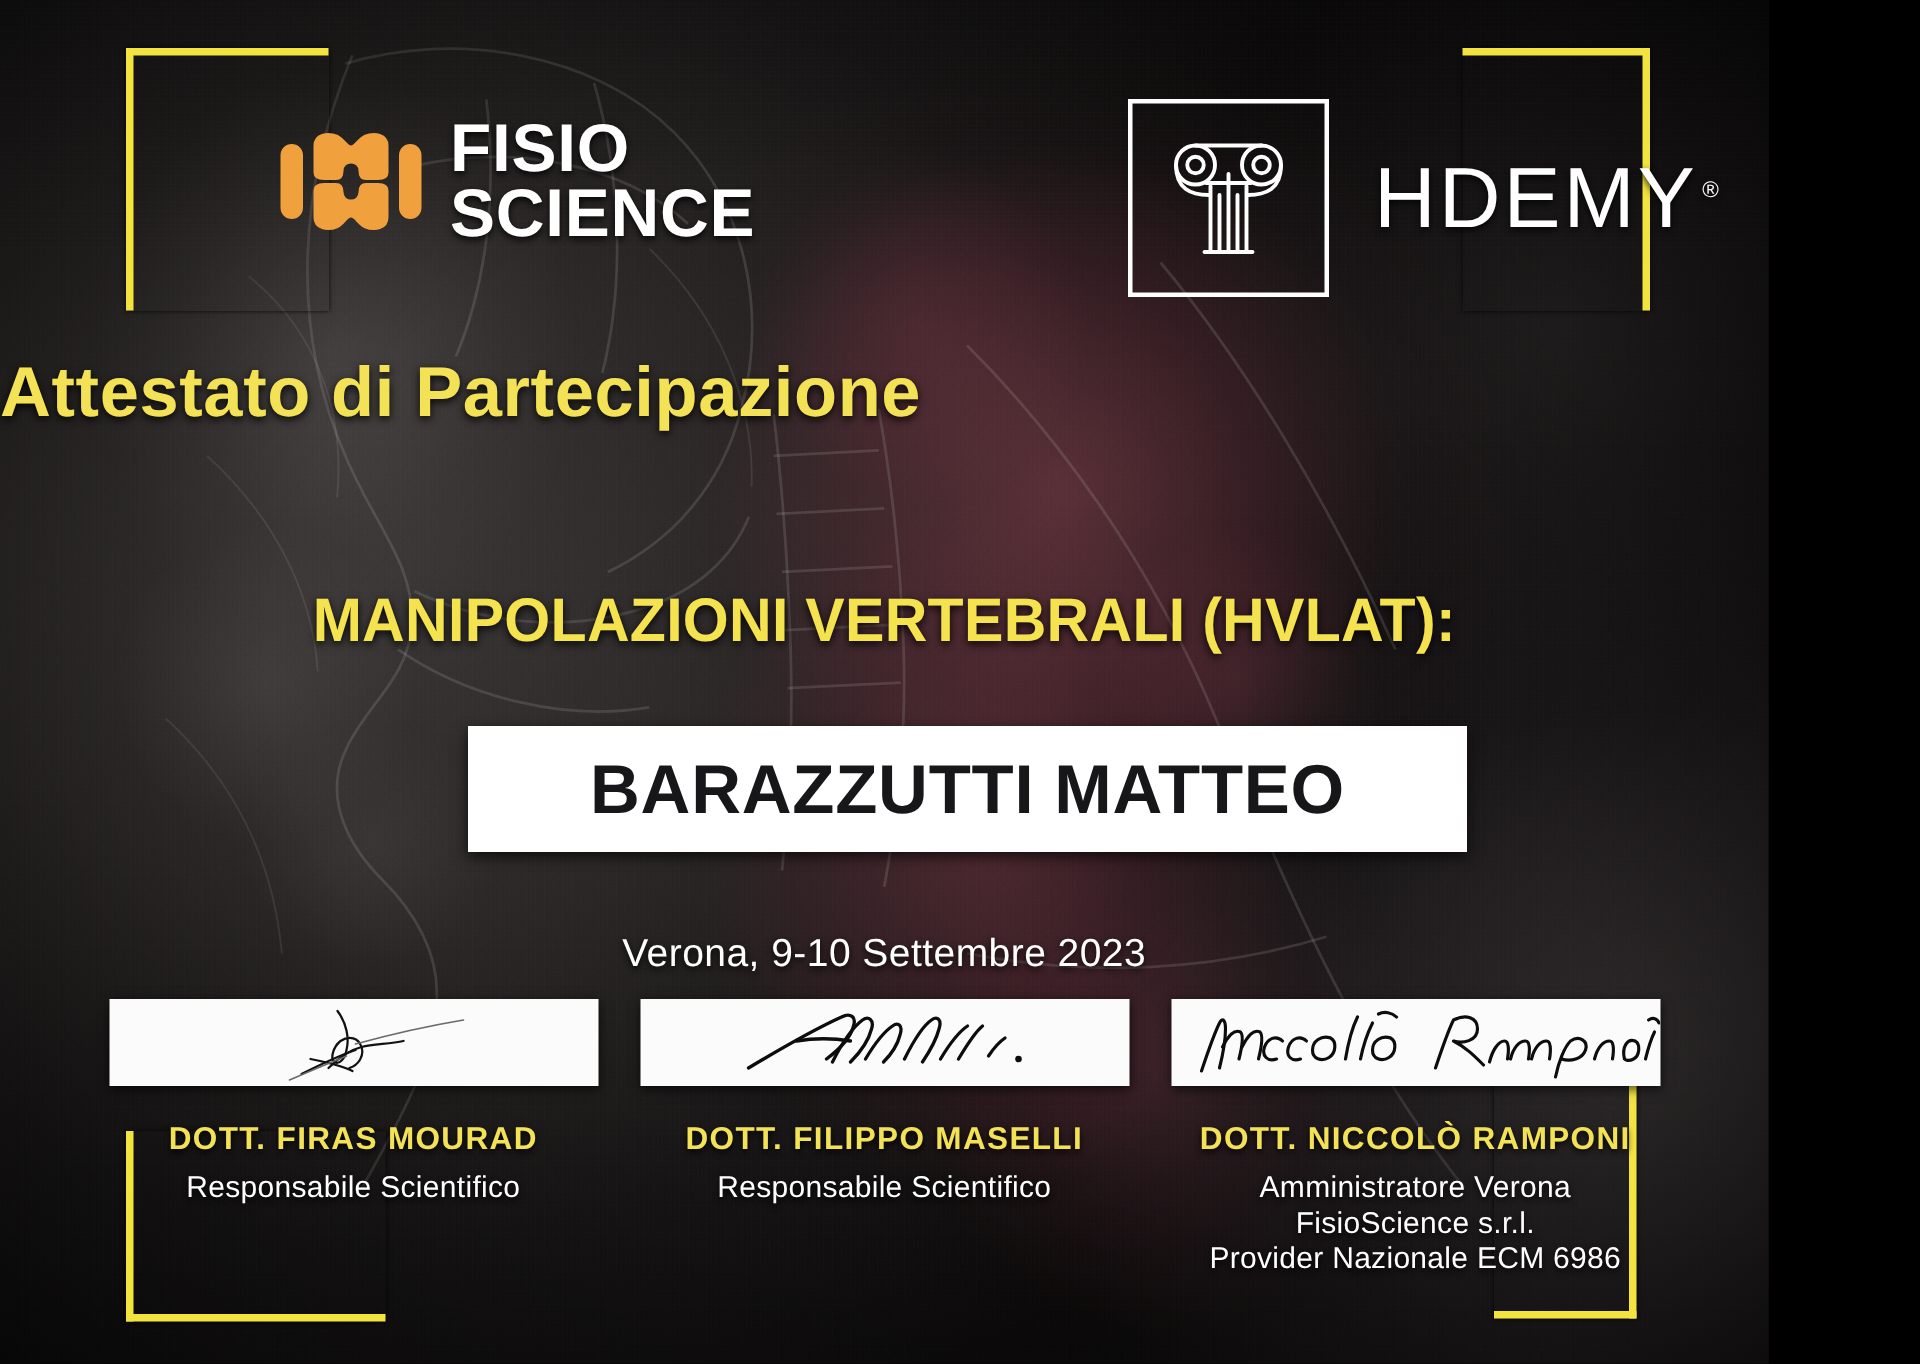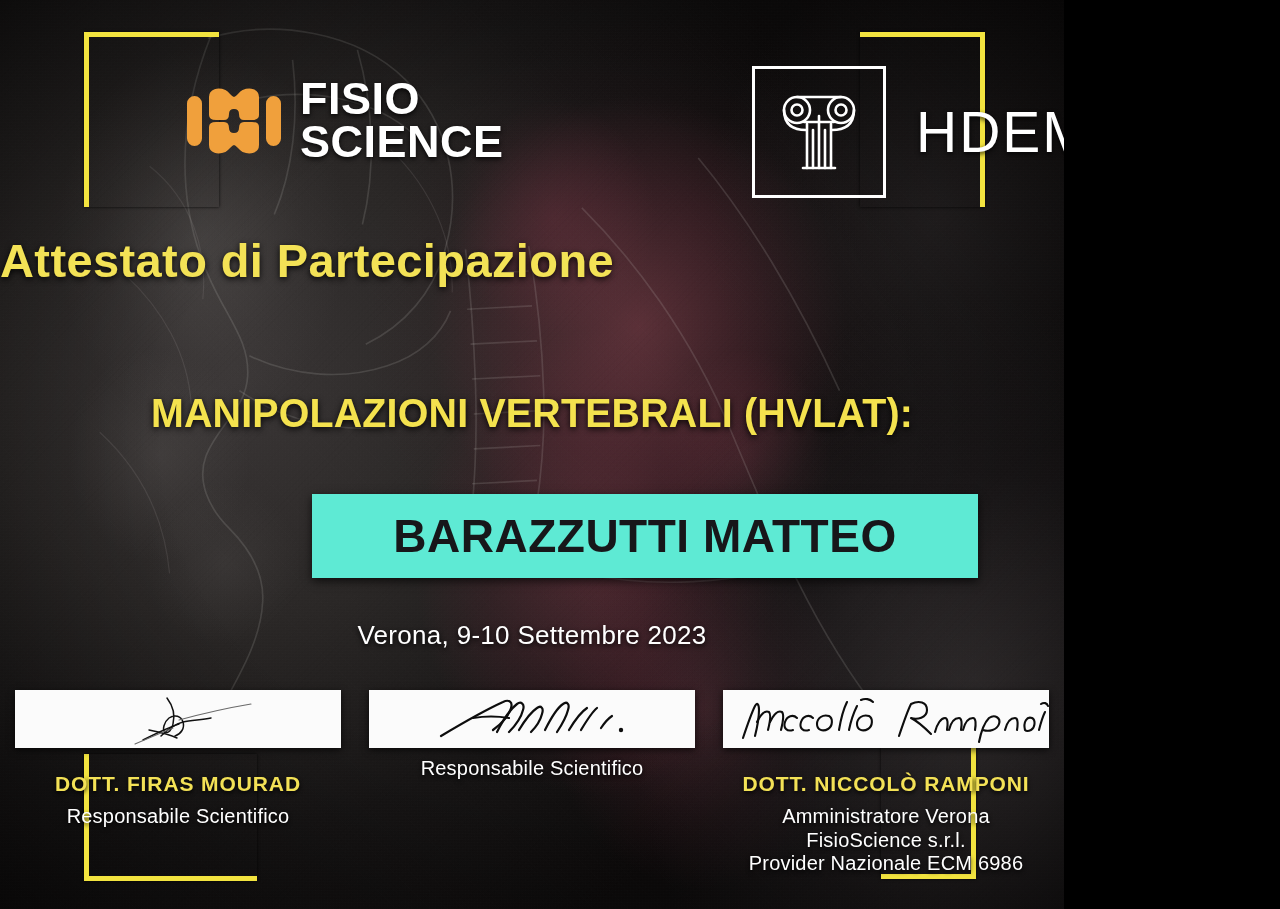--- a/index.html
+++ b/index.html
@@ -5,21 +5,21 @@
   html, body {
     margin: 0;
     padding: 0;
     background: #000;
   }
   body {
     font-family: "Liberation Sans", sans-serif;
   }
   #certificate {
     position: relative;
-    width: 1064px;
+    width: 1179px;
     height: 909px;
     overflow: hidden;
     background: #0a0808;
   }
   
   .bg-layer {
     position: absolute;
     inset: 0;
     pointer-events: none;
   }
@@ -179,24 +179,24 @@
     color: #f4e24e;
     font-size: 37px;
     font-weight: 400;
     text-shadow: 0 2px 6px rgba(0,0,0,0.9);
   }
 
   
   .name-box {
     position: absolute;
     left: 312px;
-    top: 494px;
+    top: 484px;
     width: 666px;
     height: 84px;
-    background: #5eead4;
+    background: #ffffff;
     display: flex;
     align-items: center;
     justify-content: center;
     box-shadow: 0 3px 9px rgba(0,0,0,0.7);
   }
   .name-text {
     color: #17171a;
     font-size: 46px;
     font-weight: bold;
     letter-spacing: 0.5px;
@@ -213,21 +213,20 @@
   }
 
   
   .sign-row {
     position: absolute;
     left: 0; right: 0;
     top: 666px;
     display: flex;
     justify-content: center;
     gap: 28px;
-    margin-top: 24px;
   }
   .sign-col {
     width: 326px;
     text-align: center;
   }
   .sign-box {
     height: 58px;
     background: #fbfbfb;
     position: relative;
     overflow: hidden;
@@ -399,20 +398,21 @@
               <path d="M128 42 C134 30 140 20 148 14 C152 11 156 14 154 20 C152 28 146 36 140 42"></path>
               <path d="M150 40 C156 30 162 22 168 18 C172 15 175 18 173 24 C171 32 166 38 162 42"></path>
               <path d="M176 40 C182 28 188 18 194 14 C198 11 201 14 199 20 C197 28 192 36 188 42"></path>
               <path d="M200 40 C206 30 212 22 218 18"></path>
               <path d="M212 40 C218 30 223 22 228 18"></path>
               <path d="M232 38 C236 32 240 28 243 26"></path>
             </g>
             <circle cx="252" cy="40" r="2.2" fill="#0d0d0d"></circle>
           </svg>
         </div>
+        <div class="sign-name">DOTT. FILIPPO MASELLI</div>
         <div class="sign-role">
           <div>Responsabile Scientifico</div>
         </div>
       </div>
 
       <div class="sign-col">
         <div class="sign-box">
           <svg viewBox="0 0 326 58" preserveAspectRatio="none">
             <g fill="none" stroke="#0d0d0d" stroke-width="2.1" stroke-linecap="round" stroke-linejoin="round">
 

